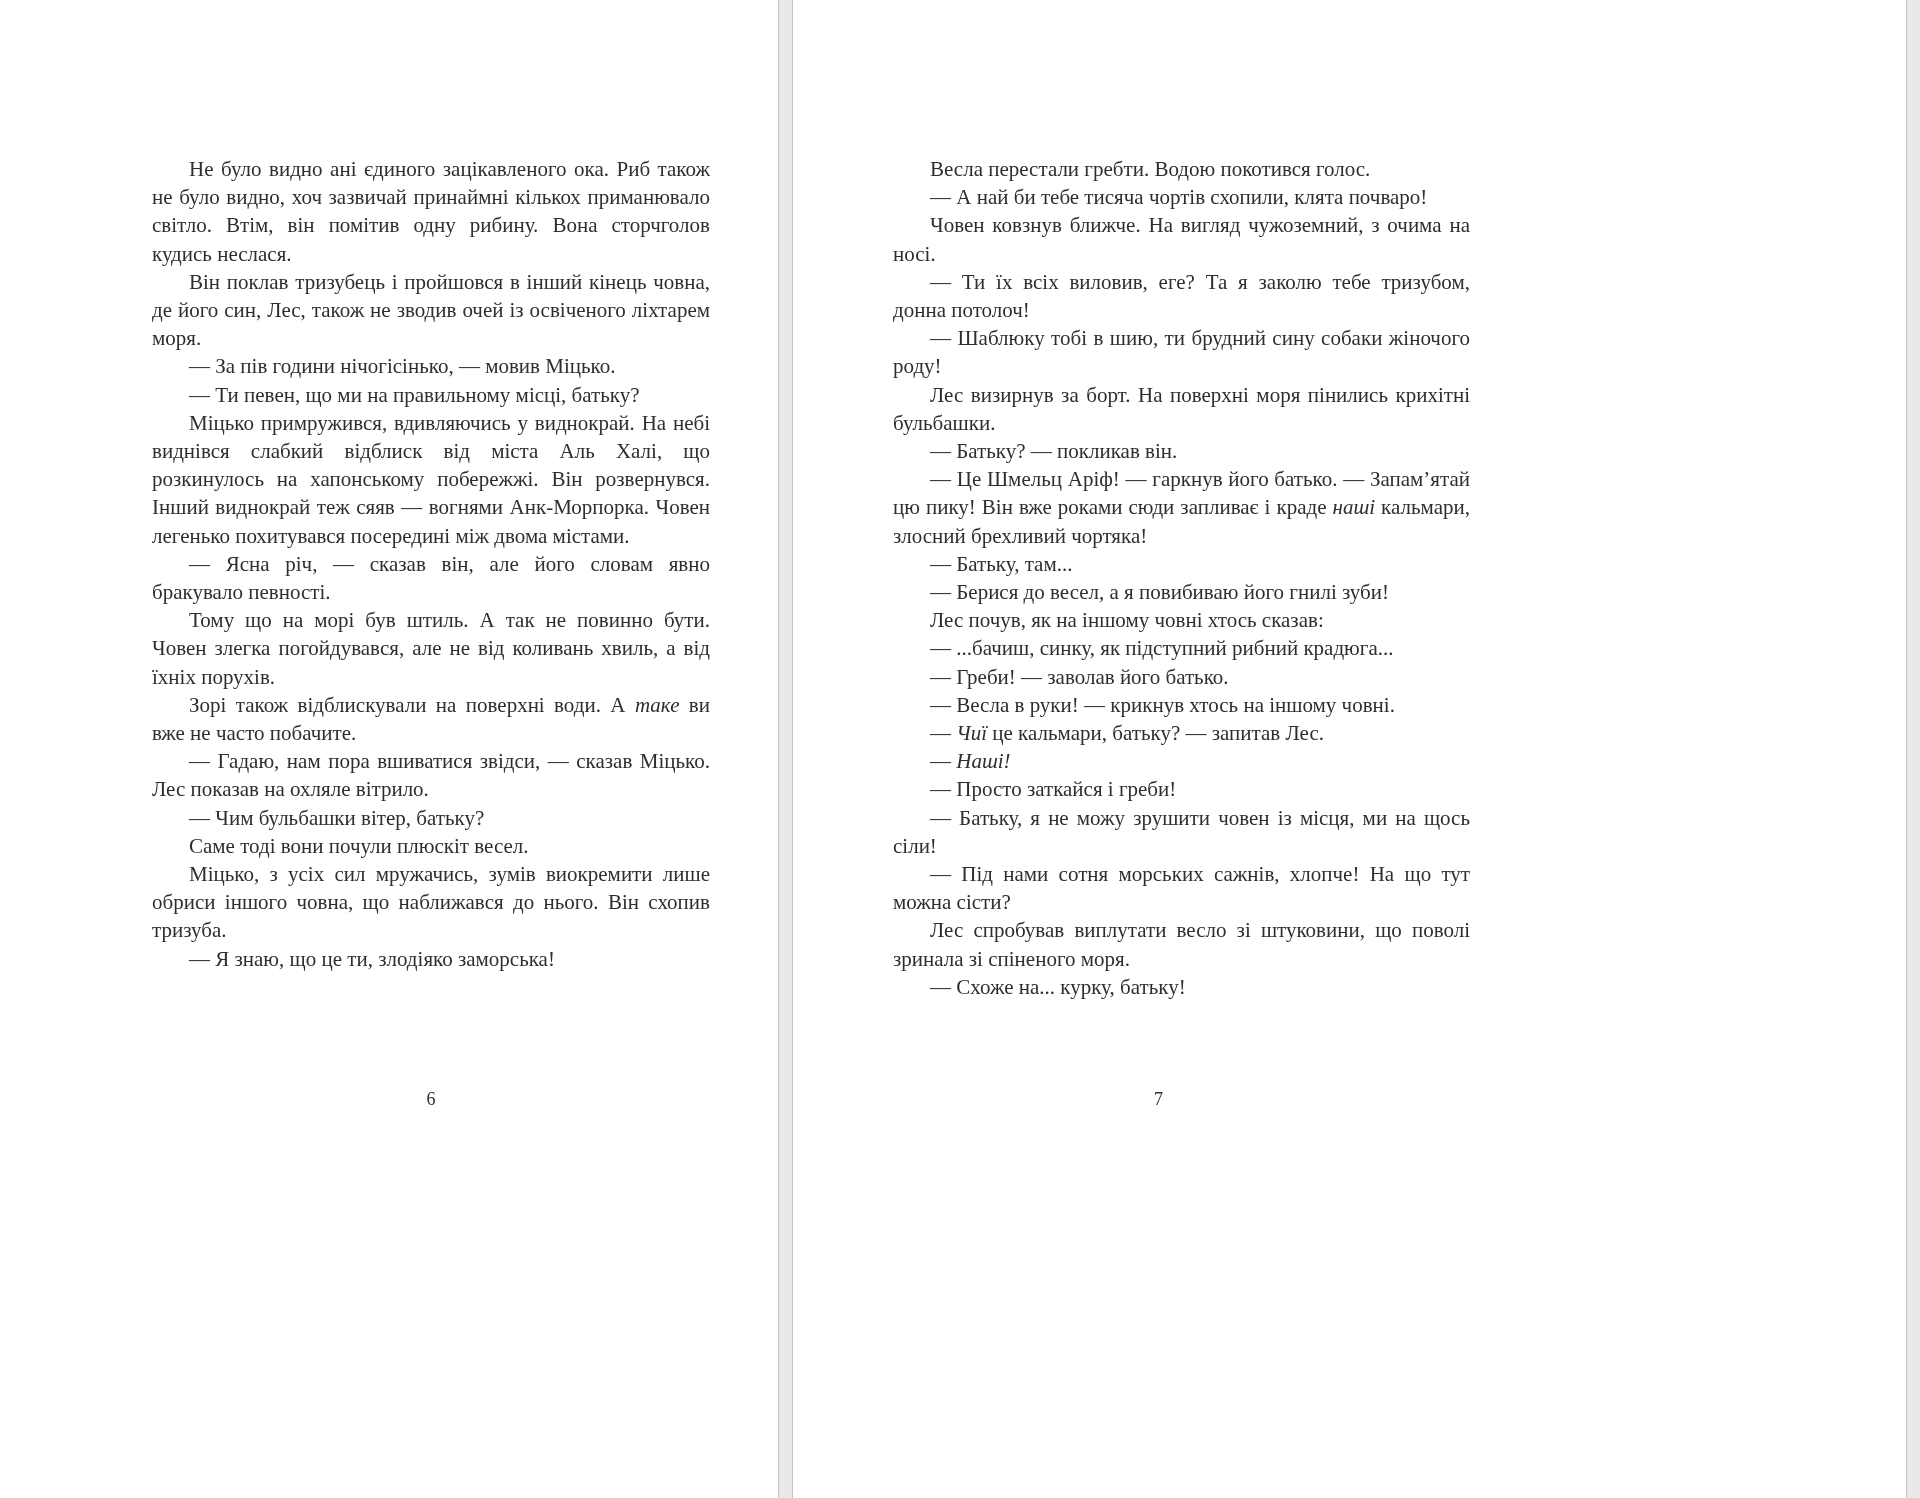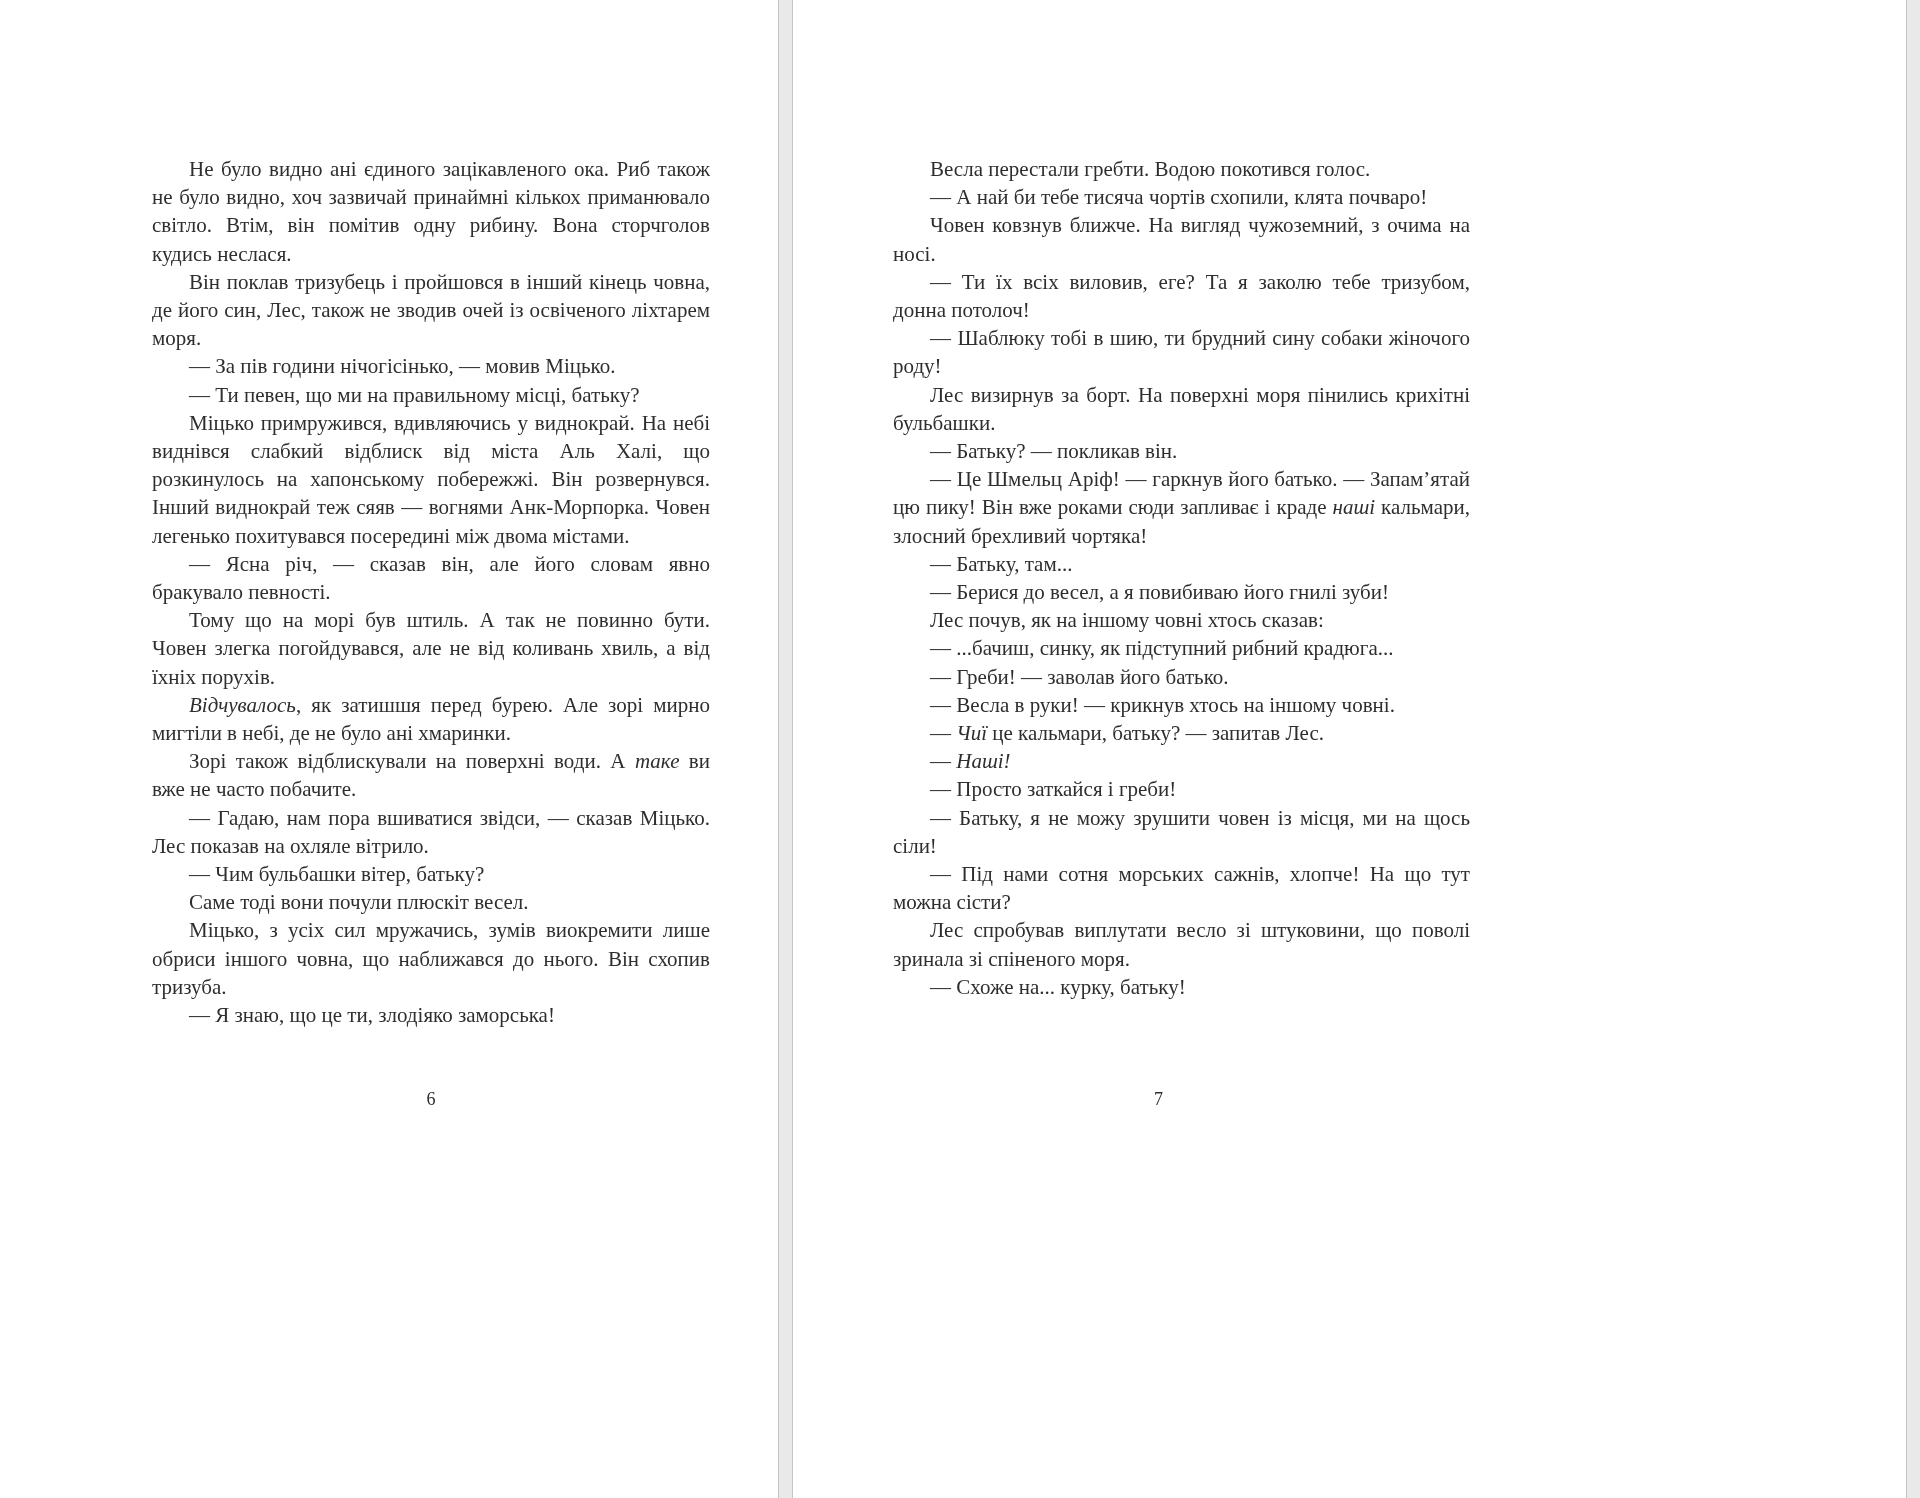--- a/index.html
+++ b/index.html
@@ -85,21 +85,20 @@
 <div class="edge-strip"></div>
 
 <div class="text-block text-block-left">
     <p><span>Не було видно ані єдиного зацікавленого ока. Риб також не було видно, хоч зазвичай принаймні кількох приманювало світло. Втім, він помітив одну рибину. Вона сторчголов кудись неслася.</span></p>
     <p><span>Він поклав тризубець і пройшовся в інший кінець човна, де його син, Лес, також не зводив очей із освіченого ліхтарем моря.</span></p>
     <p><span>— За пів години нічогісінько, — мовив Міцько.</span></p>
     <p><span>— Ти певен, що ми на правильному місці, батьку?</span></p>
     <p><span>Міцько примружився, вдивляючись у виднокрай. На небі виднівся слабкий відблиск від міста Аль Халі, що розкинулось на хапонському побережжі. Він розвернувся. Інший виднокрай теж сяяв — вогнями Анк-Морпорка. Човен легенько похитувався посередині між двома містами.</span></p>
     <p><span>— Ясна річ, — сказав він, але його словам явно бракувало певності.</span></p>
     <p><span>Тому що на морі був штиль. А так не повинно бути. Човен злегка погойдувався, але не від коливань хвиль, а від їхніх порухів.</span></p>
-    <p><em>Відчувалось</em><span>, як затишшя перед бурею. Але зорі мирно мигтіли в небі, де не було ані хмаринки.</span></p>
     <p><span>Зорі також відблискували на поверхні води. А </span><em>таке</em><span> ви вже не часто побачите.</span></p>
     <p><span>— Гадаю, нам пора вшиватися звідси, — сказав Міцько. Лес показав на охляле вітрило.</span></p>
     <p><span>— Чим бульбашки вітер, батьку?</span></p>
     <p><span>Саме тоді вони почули плюскіт весел.</span></p>
     <p><span>Міцько, з усіх сил мружачись, зумів виокремити лише обриси іншого човна, що наближався до нього. Він схопив тризуба.</span></p>
     <p><span>— Я знаю, що це ти, злодіяко заморська!</span></p>
   </div>
 
 <div class="text-block text-block-right">
     <p><span>Весла перестали гребти. Водою покотився голос.</span></p>

